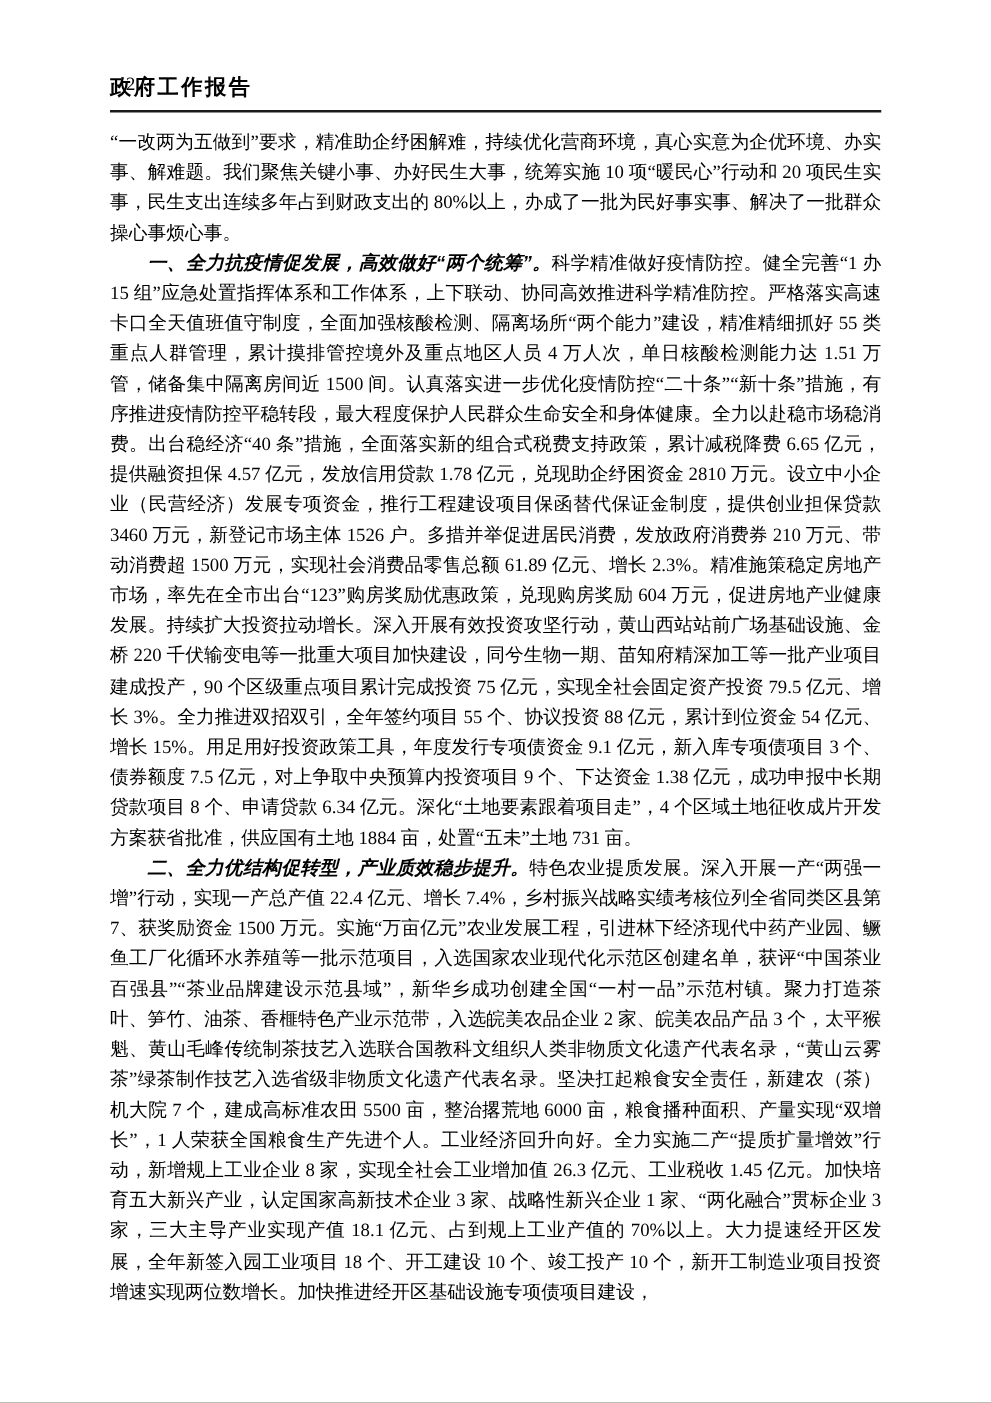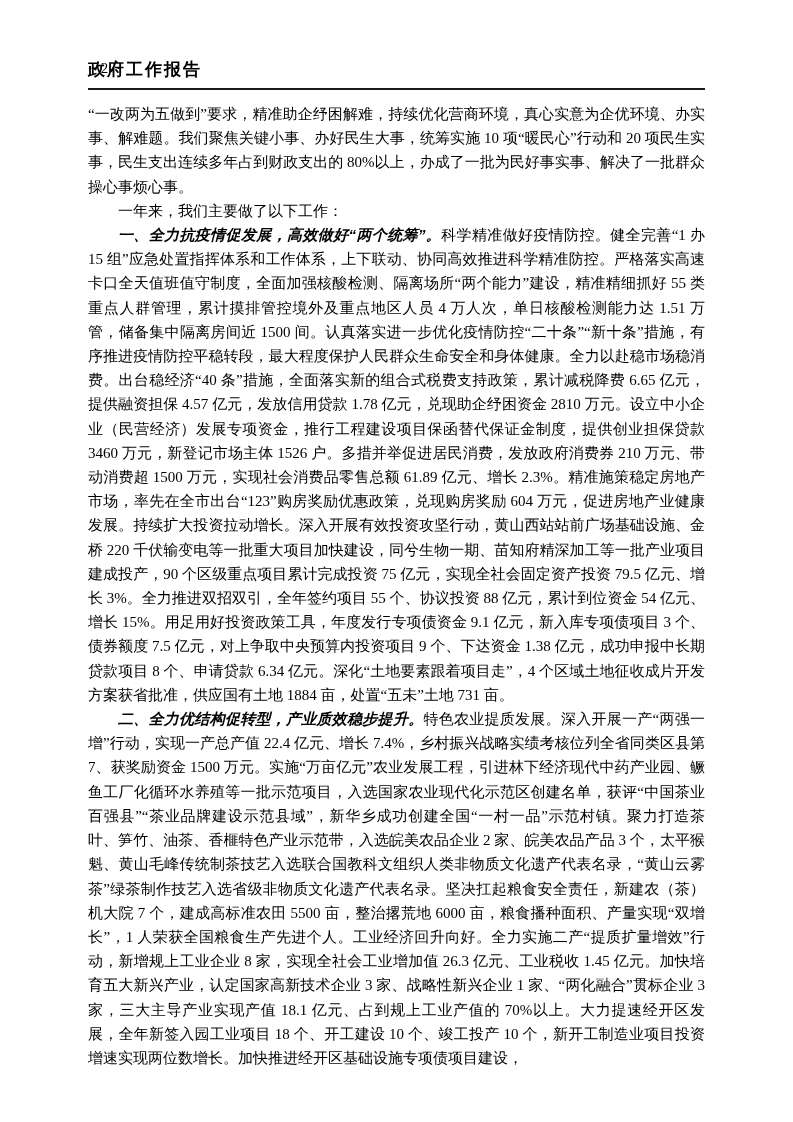--- a/index.html
+++ b/index.html
@@ -69,17 +69,16 @@
 <body>
 
 <div class="page">
   <div class="header">
     <span class="page-number">· 2 ·</span>
     <div class="doc-title">政府工作报告</div>
   </div>
   <div class="header-rule"></div>
   <div class="doc-body">
       <p class="para"><span class="seg">“一改两为五做到”要求，精准助企纾困解难，持续优化营商环境，真心实意为企优环境、办实事、解难题。我们聚焦关键小事、办好民生大事，统筹实施 10 项“暖民心”行动和 20 项民生实事，民生支出连续多年占到财政支出的 80%以上，办成了一批为民好事实事、解决了一批群众操心事烦心事。</span></p>
-      <p class="para indent"><span class="seg">一年来，我们主要做了以下工作：</span></p>
       <p class="para indent"><span class="seg seg-bold">一、全力抗疫情促发展，高效做好“两个统筹”。</span><span class="seg">科学精准做好疫情防控。健全完善“1 办 15 组”应急处置指挥体系和工作体系，上下联动、协同高效推进科学精准防控。严格落实高速卡口全天值班值守制度，全面加强核酸检测、隔离场所“两个能力”建设，精准精细抓好 55 类重点人群管理，累计摸排管控境外及重点地区人员 4 万人次，单日核酸检测能力达 1.51 万管，储备集中隔离房间近 1500 间。认真落实进一步优化疫情防控“二十条”“新十条”措施，有序推进疫情防控平稳转段，最大程度保护人民群众生命安全和身体健康。全力以赴稳市场稳消费。出台稳经济“40 条”措施，全面落实新的组合式税费支持政策，累计减税降费 6.65 亿元，提供融资担保 4.57 亿元，发放信用贷款 1.78 亿元，兑现助企纾困资金 2810 万元。设立中小企业（民营经济）发展专项资金，推行工程建设项目保函替代保证金制度，提供创业担保贷款 3460 万元，新登记市场主体 1526 户。多措并举促进居民消费，发放政府消费券 210 万元、带动消费超 1500 万元，实现社会消费品零售总额 61.89 亿元、增长 2.3%。精准施策稳定房地产市场，率先在全市出台“123”购房奖励优惠政策，兑现购房奖励 604 万元，促进房地产业健康发展。持续扩大投资拉动增长。深入开展有效投资攻坚行动，黄山西站站前广场基础设施、金桥 220 千伏输变电等一批重大项目加快建设，同兮生物一期、苗知府精深加工等一批产业项目建成投产，90 个区级重点项目累计完成投资 75 亿元，实现全社会固定资产投资 79.5 亿元、增长 3%。全力推进双招双引，全年签约项目 55 个、协议投资 88 亿元，累计到位资金 54 亿元、增长 15%。用足用好投资政策工具，年度发行专项债资金 9.1 亿元，新入库专项债项目 3 个、债券额度 7.5 亿元，对上争取中央预算内投资项目 9 个、下达资金 1.38 亿元，成功申报中长期贷款项目 8 个、申请贷款 6.34 亿元。深化“土地要素跟着项目走”，4 个区域土地征收成片开发方案获省批准，供应国有土地 1884 亩，处置“五未”土地 731 亩。</span></p>
       <p class="para indent"><span class="seg seg-bold">二、全力优结构促转型，产业质效稳步提升。</span><span class="seg">特色农业提质发展。深入开展一产“两强一增”行动，实现一产总产值 22.4 亿元、增长 7.4%，乡村振兴战略实绩考核位列全省同类区县第 7、获奖励资金 1500 万元。实施“万亩亿元”农业发展工程，引进林下经济现代中药产业园、鳜鱼工厂化循环水养殖等一批示范项目，入选国家农业现代化示范区创建名单，获评“中国茶业百强县”“茶业品牌建设示范县域”，新华乡成功创建全国“一村一品”示范村镇。聚力打造茶叶、笋竹、油茶、香榧特色产业示范带，入选皖美农品企业 2 家、皖美农品产品 3 个，太平猴魁、黄山毛峰传统制茶技艺入选联合国教科文组织人类非物质文化遗产代表名录，“黄山云雾茶”绿茶制作技艺入选省级非物质文化遗产代表名录。坚决扛起粮食安全责任，新建农（茶）机大院 7 个，建成高标准农田 5500 亩，整治撂荒地 6000 亩，粮食播种面积、产量实现“双增长”，1 人荣获全国粮食生产先进个人。工业经济回升向好。全力实施二产“提质扩量增效”行动，新增规上工业企业 8 家，实现全社会工业增加值 26.3 亿元、工业税收 1.45 亿元。加快培育五大新兴产业，认定国家高新技术企业 3 家、战略性新兴企业 1 家、“两化融合”贯标企业 3 家，三大主导产业实现产值 18.1 亿元、占到规上工业产值的 70%以上。大力提速经开区发展，全年新签入园工业项目 18 个、开工建设 10 个、竣工投产 10 个，新开工制造业项目投资增速实现两位数增长。加快推进经开区基础设施专项债项目建设，</span></p>
     </div>
 </div>
 
 </body></html>

